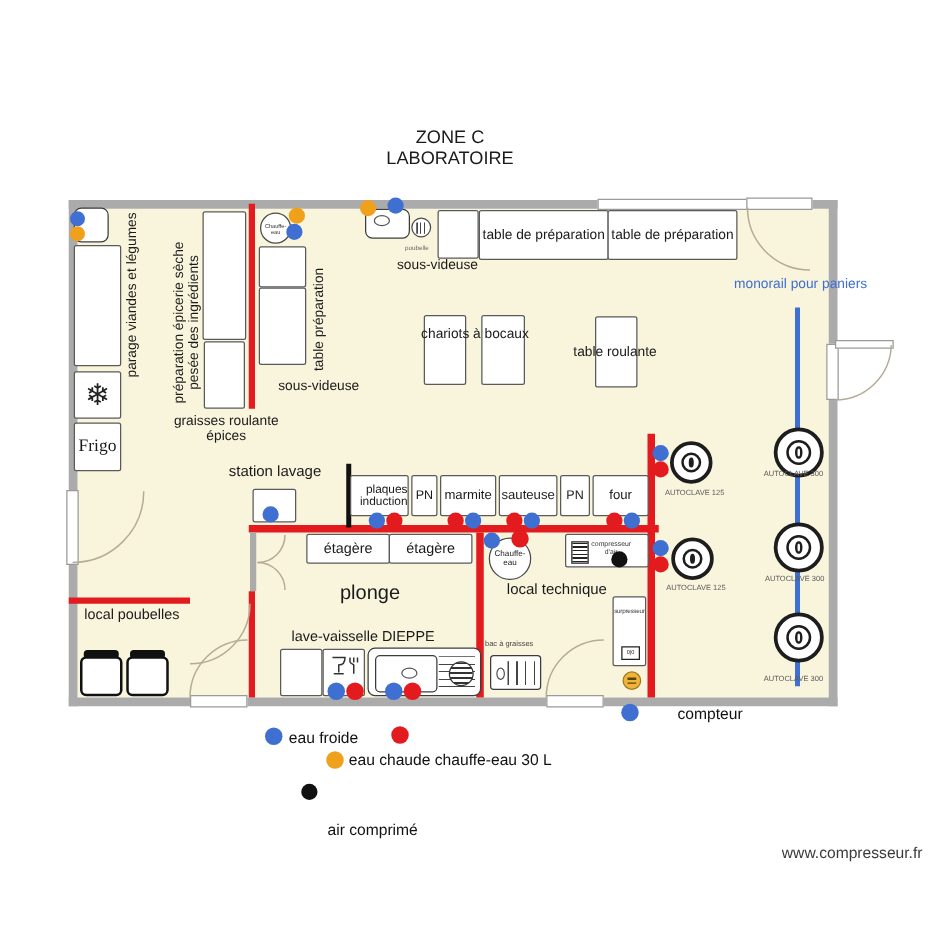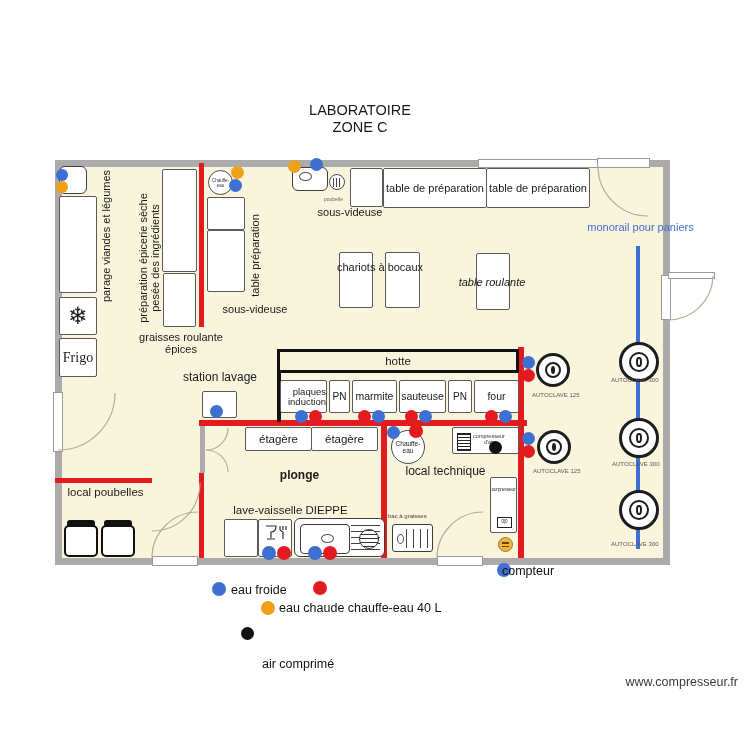--- a/index.html
+++ b/index.html
@@ -35,22 +35,22 @@
   .hstripes{background:repeating-linear-gradient(180deg,#444 0 1px,transparent 1px 6px);}
   .legend-lbl{position:absolute;font-size:12.5px;color:#111;white-space:nowrap;}
   svg.overlay{position:absolute;left:0;top:0;pointer-events:none;}
 </style>
 </head>
 <body>
 
 <div id="stage">
 
   <div class="lbl" style="left:230px;top:102px;width:260px;text-align:center;font-size:14.5px;line-height:17px;white-space:normal;">
+    <div>ZONE C</div>
     <div>LABORATOIRE</div>
-    <div>ZONE C</div>
   </div>
 
   <div class="floor" style="left:62px;top:167px;width:601px;height:391px;"></div>
 
   <div class="wall" style="left:55px;top:160px;width:615px;height:7px;"></div>
   <div class="wall" style="left:55px;top:558px;width:615px;height:7px;"></div>
   <div class="wall" style="left:55px;top:160px;width:7px;height:405px;"></div>
   <div class="wall" style="left:663px;top:160px;width:7px;height:405px;"></div>
 
   <div class="opening" style="left:478px;top:159px;width:120px;height:9px;"></div>
@@ -129,33 +129,29 @@
   <div class="box boxlbl" style="left:486px;top:168px;width:104px;height:40px;">
     <span style="font-size:11px;">table de préparation</span>
   </div>
   <div class="lbl ctr" style="left:305px;top:206px;width:90px;text-align:center;">sous-videuse</div>
   <div class="lbl" style="left:583px;top:221px;width:115px;text-align:center;color:#3f6fd1;">monorail pour paniers</div>
 
   <div class="box" style="left:339px;top:252px;width:34px;height:56px;"></div>
   <div class="box" style="left:385px;top:252px;width:35px;height:56px;"></div>
   <div class="lbl ctr" style="left:330px;top:261px;width:100px;text-align:center;">chariots à bocaux</div>
   <div class="box" style="left:476px;top:253px;width:34px;height:57px;"></div>
-  <div class="lbl ctr" style="left:448px;top:276px;width:88px;text-align:center;font-style:italic;">table roulante</div>
+  <div class="lbl ctr" style="left:448px;top:276px;width:88px;text-align:center;">table roulante</div>
   <div class="lbl ctr" style="left:132px;top:331px;width:98px;text-align:center;">
     <div>graisses roulante</div>
     <div>épices</div>
   </div>
   <div class="lbl ctr" style="left:170px;top:371px;width:100px;text-align:center;font-size:12px;">station lavage</div>
   <div class="box" style="left:202px;top:391px;width:35px;height:27px;"></div>
   <div class="dot d-blue" style="left:210px;top:405px;"></div>
 
-  <div style="position:absolute;left:277px;top:349px;width:242px;height:24px;border:3px solid #111;box-sizing:border-box;
-              display:flex;align-items:center;justify-content:center;">
-    <span style="font-size:11.5px;">hotte</span>
-  </div>
   <div class="box boxlbl" style="left:280px;top:380px;width:47px;height:33px;">
     <span style="font-size:9.5px;line-height:10px;">plaques induction</span>
   </div>
   <div class="box boxlbl" style="left:329px;top:380px;width:21px;height:33px;">
     <span>PN</span>
   </div>
   <div class="box boxlbl" style="left:352px;top:380px;width:45px;height:33px;">
     <span style="font-size:10.5px;">marmite</span>
   </div>
   <div class="box boxlbl" style="left:399px;top:380px;width:47px;height:33px;">
@@ -176,21 +172,21 @@
   <div class="dot d-red" style="left:485px;top:410px;"></div>
   <div class="dot d-blue" style="left:499px;top:410px;"></div>
 
   <div class="box boxlbl" style="left:245px;top:427px;width:67px;height:24px;">
     <span style="font-size:11.5px;">étagère</span>
   </div>
   <div class="box boxlbl" style="left:311px;top:427px;width:67px;height:24px;">
     <span style="font-size:11.5px;">étagère</span>
   </div>
 
-  <div class="lbl ctr" style="left:272px;top:469px;width:55px;text-align:center;font-size:12px;font-weight:bold;">plonge</div>
+  <div class="lbl ctr" style="left:272px;top:469px;width:55px;text-align:left;font-size:16px;">plonge</div>
   <div class="lbl ctr" style="left:228px;top:504px;width:125px;text-align:center;font-size:11.5px;">lave-vaisselle DIEPPE</div>
   <div class="box" style="left:224px;top:519px;width:34px;height:38px;"></div>
   <div class="box" style="left:258px;top:519px;width:34px;height:38px;">
     <svg width="26" height="20" viewBox="0 0 26 20" style="position:absolute;left:4px;top:4px;">
       <g stroke="#333" stroke-width="1.2" fill="none">
         <path d="M3 2 H13 Q13 8 8 8 V14 M4 15 H12"></path>
         <path d="M17 2 V6 M20 2 V6 M23 2 V6 M17 6 Q20 8 20 8 L20 15"></path>
       </g>
     </svg>
   </div>
@@ -280,25 +276,25 @@
   <div class="ac" style="left:619px;top:490px;width:40px;height:40px;">
     <div class="ac-outer">
         <div class="ac-inner">
           <div class="ac-core"></div>
         </div>
       </div>
   </div>
   <div class="ac-lbl" style="left:611px;top:541px;">AUTOCLAVE 300</div>
 
   <div class="dot d-blue" style="left:497px;top:563px;width:14px;height:14px;"></div>
-  <div class="legend-lbl" style="left:502px;top:564px;">compteur</div>
+  <div class="legend-lbl" style="left:542px;top:564px;">compteur</div>
 
   <div class="dot d-blue" style="left:212px;top:582px;width:14px;height:14px;"></div>
   <div class="legend-lbl" style="left:231px;top:583px;">eau froide</div>
   <div class="dot d-red" style="left:313px;top:581px;width:14px;height:14px;"></div>
   <div class="dot d-orange" style="left:261px;top:601px;width:14px;height:14px;"></div>
-  <div class="legend-lbl" style="left:279px;top:601px;">eau chaude chauffe-eau 40 L</div>
+  <div class="legend-lbl" style="left:279px;top:601px;">eau chaude chauffe-eau 30 L</div>
   <div class="dot d-black" style="left:241px;top:627px;"></div>
   <div class="legend-lbl" style="left:262px;top:657px;">air comprimé</div>
 
   <div class="lbl" style="left:620px;top:676px;width:118px;text-align:right;font-size:12.5px;color:#3a3a3a;">www.compresseur.fr</div>
 
 </div>
 
 </body></html>

